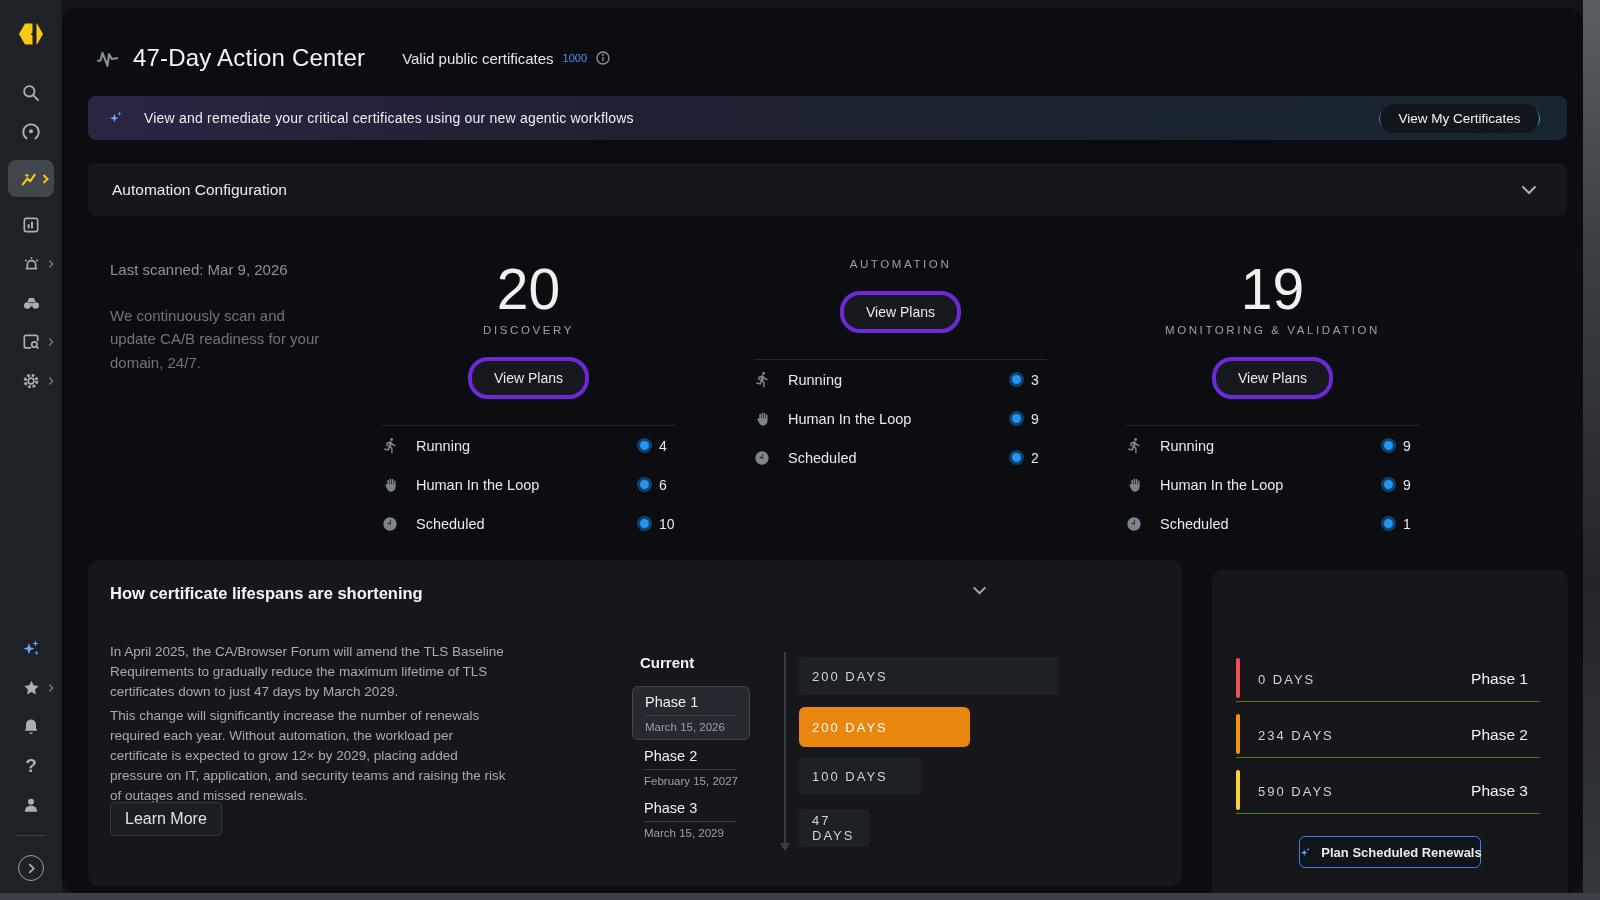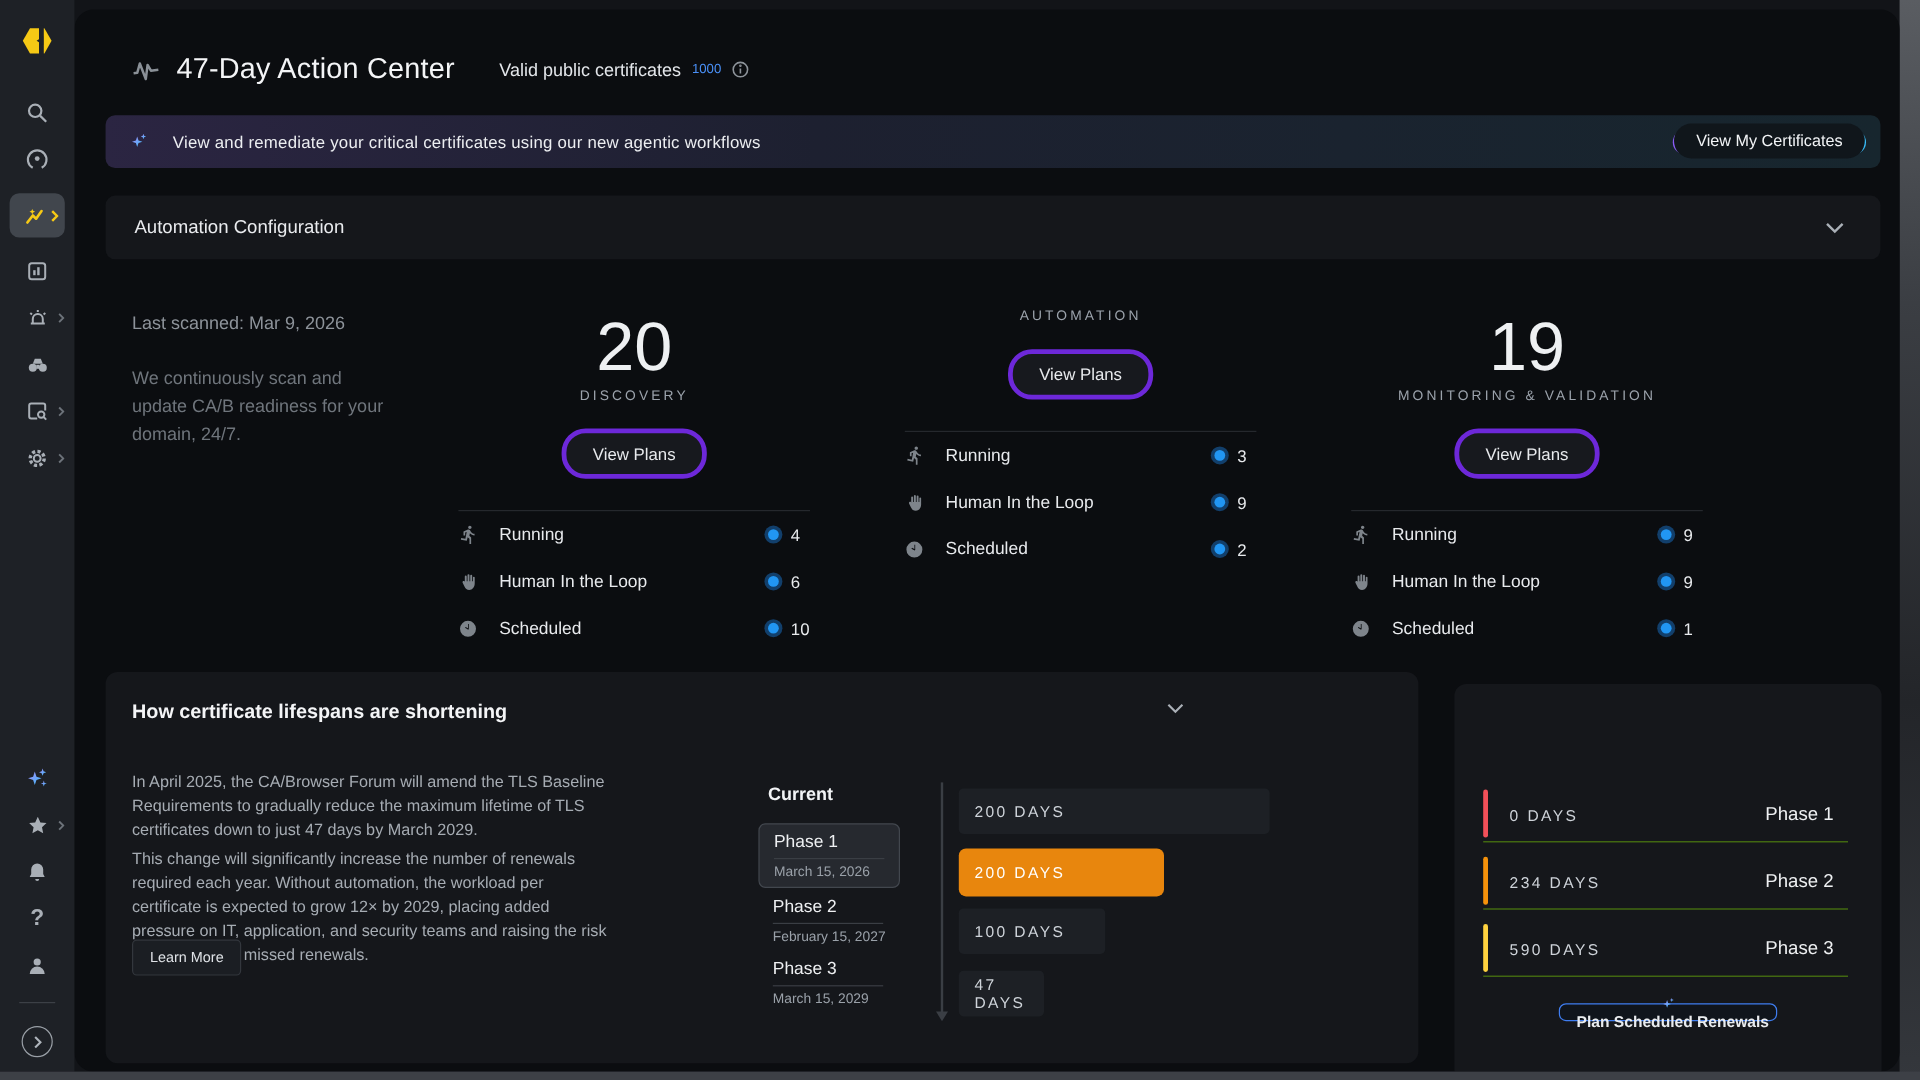--- a/index.html
+++ b/index.html
@@ -22,29 +22,29 @@
   .nav-item.active-wrap { width:46px; height:37px; background:#41464d; border-radius:8px; color:#f6c915; }
   .help-glyph { font-size:19px; font-weight:700; color:#a9afb6; }
   .divider-h { width:30px; height:1px; background:#3c4046; margin:2px 0; }
   .collapse-btn { width:26px; height:26px; border-radius:50%; border:1.5px solid #9aa0a7; color:#aeb4bb;
     display:flex; align-items:center; justify-content:center; }
 
   
   .main { position:absolute; left:62px; top:8px; right:17px; bottom:7px; background:#0b0d10;
     border-radius:16px; z-index:1; overflow:hidden; }
 
-  .page-header { position:absolute; left:47px; top:36px; right:30px; display:flex; align-items:center; color:#f4f5f7;text-align:center; }
+  .page-header { position:absolute; left:33px; top:36px; right:30px; display:flex; align-items:center; color:#f4f5f7;text-align:center; }
   .page-title { font-size:24px; font-weight:500; margin-left:13px; letter-spacing:.2px; }
   .cert-label { margin-left:37px; font-size:15px; color:#e3e6ea; }
   .cert-count { margin-left:9px; font-size:11px; color:#4a90f7; cursor:pointer; }
   .info-ic { margin-left:8px; color:#8d939a; display:flex; }
 
   .banner { position:absolute; left:26px; right:16px; top:88px; height:44px; border-radius:8px;
     background:linear-gradient(90deg,#2b2542 0%,#1d2030 40%,#17262e 100%);
-    display:flex; align-items:center; padding:0 12px 0 18px; }
+    display:flex; align-items:center; padding:0 27px 0 18px; }
   .banner-text { margin-left:18px; font-size:14px; color:#eceef1; letter-spacing:.2px; }
   .grad-btn { margin-left:auto; background:linear-gradient(90deg,#8b5cf6,#38bdf8); padding:1.5px; border-radius:18px; cursor:pointer; }
   .grad-btn .inner { background:#10161b; border-radius:17px; padding:7px 18px; font-size:13.5px; color:#f2f4f6; white-space:nowrap; }
 
   .config-card { position:absolute; left:26px; right:16px; top:155px; height:53px; background:#15171b;
     border-radius:8px; display:flex; align-items:center; padding:0 30px 0 24px; }
   .config-title { font-size:15.5px; font-weight:500; color:#e9ebee; }
   .chev { color:#aab0b7; margin-left:auto; display:flex; }
 
   
@@ -66,22 +66,22 @@
   .blue-dot { width:9px; height:9px; border-radius:50%; background:#2196f3; box-shadow:0 0 0 3px #123f6b; }
   .row-count { margin-left:10px; font-size:14px; color:#e8eaed; min-width:16px; }
 
   
   .card { background:#15171b; border-radius:10px; position:absolute; }
   .lifespans { left:26px; top:552px; width:1094px; height:326px; }
   .ls-title { position:absolute; left:22px; top:24px; font-size:16.5px; font-weight:600; color:#f4f5f7; }
   .ls-chev { position:absolute; left:884px; top:26px; }
   .ls-p { position:absolute; left:22px; width:400px; font-size:13.5px; line-height:1.48; color:#a6acb3; }
   .p1 { top:82px; } .p2 { top:146px; }
-  .learn-more { position:absolute; left:22px; top:223px; padding:7px 14px; background:#1b1e23;
-    border:1px solid #33373d; border-radius:4px; font-size:12px; color:#dfe2e6; cursor:pointer; }
+  .learn-more { position:absolute; left:22px; top:242px; padding:7px 14px; background:#1b1e23;
+    border:1px solid #33373d; border-radius:4px; font-size:16px; color:#dfe2e6; cursor:pointer; }
   .current-label { position:absolute; left:552px; top:94px; font-size:15px; font-weight:700; color:#f2f4f6; }
   .phase { position:absolute; width:118px; }
   .phase .ph-name { font-size:14.5px; color:#eef0f2; padding-bottom:5px; border-bottom:1px solid #3a3e44; width:92px; }
   .phase .ph-date { margin-top:5px; font-size:11.5px; color:#9aa1a9; }
   .phase.selected { left:544px; top:126px; height:54px; background:#26292f; border:1px solid #42474e;
     border-radius:6px; padding:7px 12px; }
   .ph2 { left:556px; top:188px; } .ph3 { left:556px; top:240px; }
   .tl-arrow { position:absolute; left:696px; top:92px; width:2px; height:196px; background:#3a3e44; }
   .tl-arrow:after { content:""; position:absolute; left:-4px; bottom:-8px; border:5px solid transparent; border-top:8px solid #3a3e44; }
   .bar { position:absolute; left:711px; background:#1d2025; border-radius:4px; display:flex; align-items:center;
@@ -92,23 +92,23 @@
   
   .countdown { left:1150px; top:562px; width:356px; height:331px; }
   .cd-head { position:absolute; left:24px; top:24px; right:26px; display:flex; align-items:center; color:#d9dce0; }
   .cd-title { margin-left:14px; font-size:16.5px; font-weight:600; color:#f2f4f6; }
   .cd-rows { position:absolute; left:24px; right:28px; top:87px; }
   .cd-row { position:relative; height:45px; margin-bottom:11px; border-bottom:1px solid #4d7c0f;
     display:flex; align-items:center; }
   .cd-bar { position:absolute; left:0; top:1px; bottom:3px; width:4px; border-radius:2px; }
   .cd-days { margin-left:22px; font-size:13px; letter-spacing:2px; color:#ced3d9; }
   .cd-phase { margin-left:auto; margin-right:12px; font-size:15.5px; color:#eef0f2; }
-  .plan-btn { position:absolute; left:50%; transform:translateX(-50%); top:266px; width:182px; height:15px;
+  .plan-btn { position:absolute; left:50%; transform:translateX(-50%); top:266px; width:182px; height:32px;
     background:#10151c; border:1px solid #3f7df0; border-radius:6px; display:flex; align-items:center;
-    justify-content:center; cursor:pointer;flex-direction:column; }
+    justify-content:center; cursor:pointer; }
   .plan-btn span { margin-left:8px; font-size:13px; font-weight:600; color:#e9ecef; white-space:nowrap; }
 </style>
 </head>
 <body>
 
 <div class="frame-right"></div>
 <div class="frame-bottom"></div>
 
 <nav class="sidebar">
   <div class="logo">

